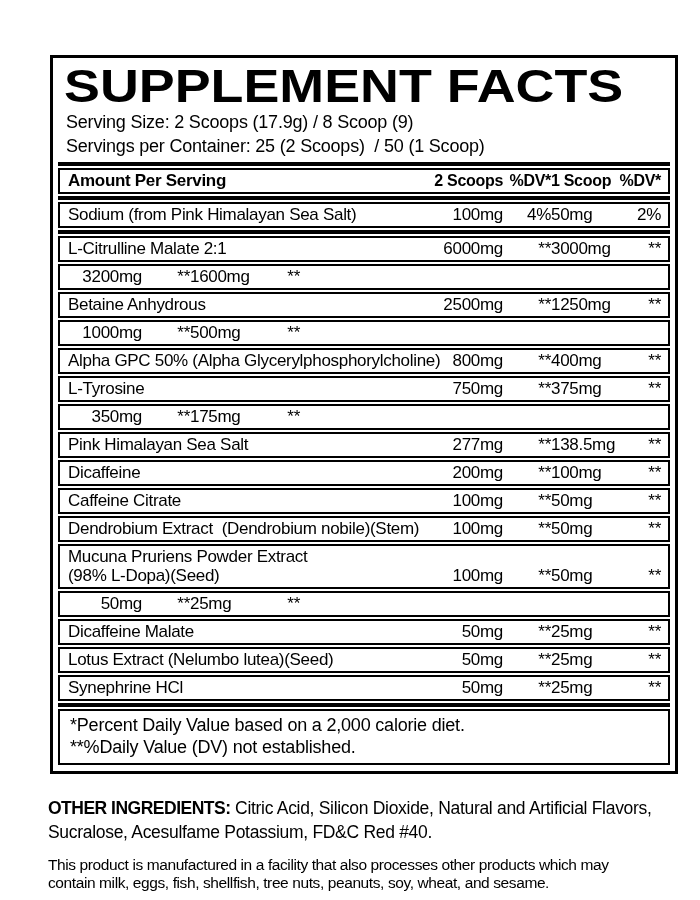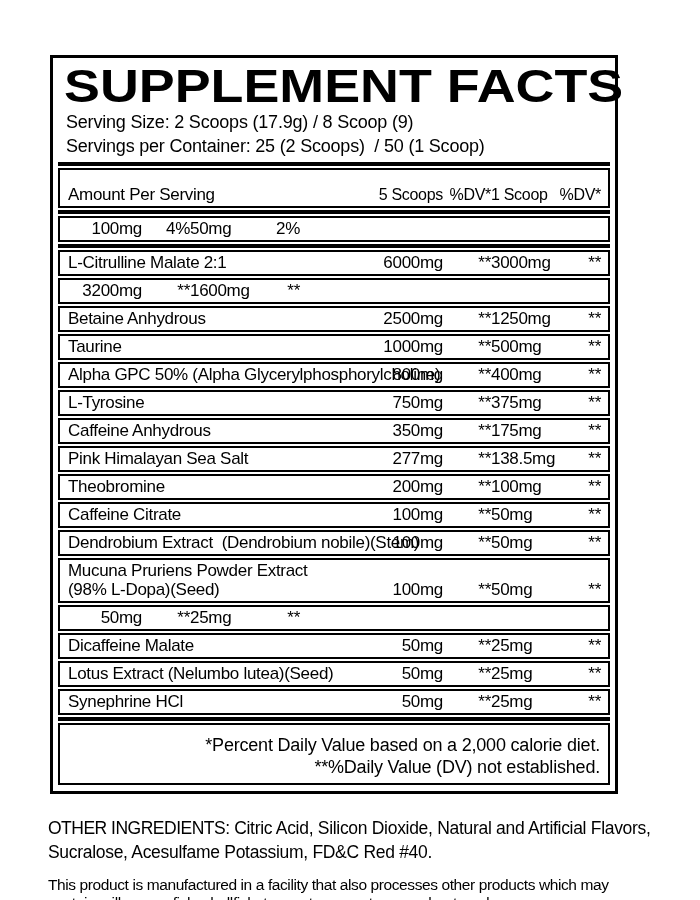--- a/index.html
+++ b/index.html
@@ -7,21 +7,21 @@
   body {
     width: 700px; height: 900px;
     font-family: "Liberation Sans", "DejaVu Sans", sans-serif;
     color: #000;
     overflow: hidden;
   }
   .page { width: 700px; height: 900px; background: #fff; }
 
   
   .panel {
-    width: 568px;
+    width: 628px;
     margin: 55px 50px 0 50px;
     border: 3px solid #000;
     padding: 5px 5px 6px 5px;
     background: #fff;
   }
   .title {
     font-size: 46px;
     font-weight: bold;
     line-height: 44px;
     letter-spacing: 0px;
@@ -49,39 +49,38 @@
     background: #fff;
     margin: 2px 0;
   }
   .rowbox .cell { line-height: 19px; font-size: 17px; letter-spacing: -0.3px; }
   .cell.name  { flex: 1 1 auto; min-width: 0; white-space: pre; text-align: left; }
   .cell.a2 { width: 74px; text-align: right; flex: 0 0 auto; }
   .cell.d2 { width: 48px; text-align: right; flex: 0 0 auto; }
   .cell.a1 { width: 66px; flex: 0 0 auto; }
   .cell.d1 { width: 44px; text-align: right; flex: 0 0 auto; }
 
-  .hrow .cell { font-weight: normal; font-size: 16px; letter-spacing: -0.3px; margin-top: 14px; }
+  .hrow .cell { font-weight: bold; font-size: 16px; letter-spacing: -0.3px; }
   .hrow .cell.name { font-size: 17px; }
 
   .footbox {
     border: 2px solid #000;
-    padding: 9px 8px 5px 10px;
+    padding: 3px 8px 5px 10px;
     margin: 2px 0 0 0;
-    text-align: right;
   }
   .footbox .fn { font-size: 18px; line-height: 22px; letter-spacing: -0.2px; }
 
   
   .other {
     margin: 22px 45px 0 48px;
     font-size: 17.5px;
     line-height: 24px;
     letter-spacing: -0.3px;
   }
-  .other .lbl { font-weight: normal; letter-spacing: -0.5px; }
+  .other .lbl { font-weight: bold; letter-spacing: -0.5px; }
   .allergen {
     margin: 12px 42px 0 48px;
     font-size: 15.5px;
     line-height: 18px;
     letter-spacing: -0.4px;
   }
 </style>
 </head>
 <body>
 
@@ -91,29 +90,30 @@
 
     <div class="title">SUPPLEMENT FACTS</div>
 
     <div class="serving-line">Serving Size: 2 Scoops (17.9g) / 8 Scoop (9)</div>
     <div class="serving-line bold">Servings per Container: 25 (2 Scoops)  / 50 (1 Scoop)</div>
 
     <div class="bar"></div>
 
     <div class="rowbox hrow">
       <span class="cell name">Amount Per Serving</span>
-      <span class="cell a2">5 Scoops</span>
+      <span class="cell a2">2 Scoops</span>
       <span class="cell d2">%DV*</span>
       <span class="cell a1">1 Scoop</span>
       <span class="cell d1">%DV*</span>
     </div>
 
     <div class="bar"></div>
 
     <div class="rowbox">
+      <span class="cell name">Sodium (from Pink Himalayan Sea Salt)</span>
       <span class="cell a2">100mg</span>
       <span class="cell d2">4%</span>
       <span class="cell a1">50mg</span>
       <span class="cell d1">2%</span>
     </div>
 
     <div class="bar"></div>
 
     <div class="rowbox">
       <span class="cell name">L-Citrulline Malate 2:1</span>
@@ -132,21 +132,20 @@
 
     <div class="rowbox">
       <span class="cell name">Betaine Anhydrous</span>
       <span class="cell a2">2500mg</span>
       <span class="cell d2">**</span>
       <span class="cell a1">1250mg</span>
       <span class="cell d1">**</span>
     </div>
 
     <div class="rowbox">
-      <span class="cell name">Taurine</span>
       <span class="cell a2">1000mg</span>
       <span class="cell d2">**</span>
       <span class="cell a1">500mg</span>
       <span class="cell d1">**</span>
     </div>
 
     <div class="rowbox">
       <span class="cell name">Alpha GPC 50% (Alpha Glycerylphosphorylcholine)</span>
       <span class="cell a2">800mg</span>
       <span class="cell d2">**</span>
@@ -156,37 +155,36 @@
 
     <div class="rowbox">
       <span class="cell name">L-Tyrosine</span>
       <span class="cell a2">750mg</span>
       <span class="cell d2">**</span>
       <span class="cell a1">375mg</span>
       <span class="cell d1">**</span>
     </div>
 
     <div class="rowbox">
-      <span class="cell name">Caffeine Anhydrous</span>
       <span class="cell a2">350mg</span>
       <span class="cell d2">**</span>
       <span class="cell a1">175mg</span>
       <span class="cell d1">**</span>
     </div>
 
     <div class="rowbox">
       <span class="cell name">Pink Himalayan Sea Salt</span>
       <span class="cell a2">277mg</span>
       <span class="cell d2">**</span>
       <span class="cell a1">138.5mg</span>
       <span class="cell d1">**</span>
     </div>
 
     <div class="rowbox">
-      <span class="cell name">Theobromine</span>
+      <span class="cell name">Dicaffeine</span>
       <span class="cell a2">200mg</span>
       <span class="cell d2">**</span>
       <span class="cell a1">100mg</span>
       <span class="cell d1">**</span>
     </div>
 
     <div class="rowbox">
       <span class="cell name">Caffeine Citrate</span>
       <span class="cell a2">100mg</span>
       <span class="cell d2">**</span>

